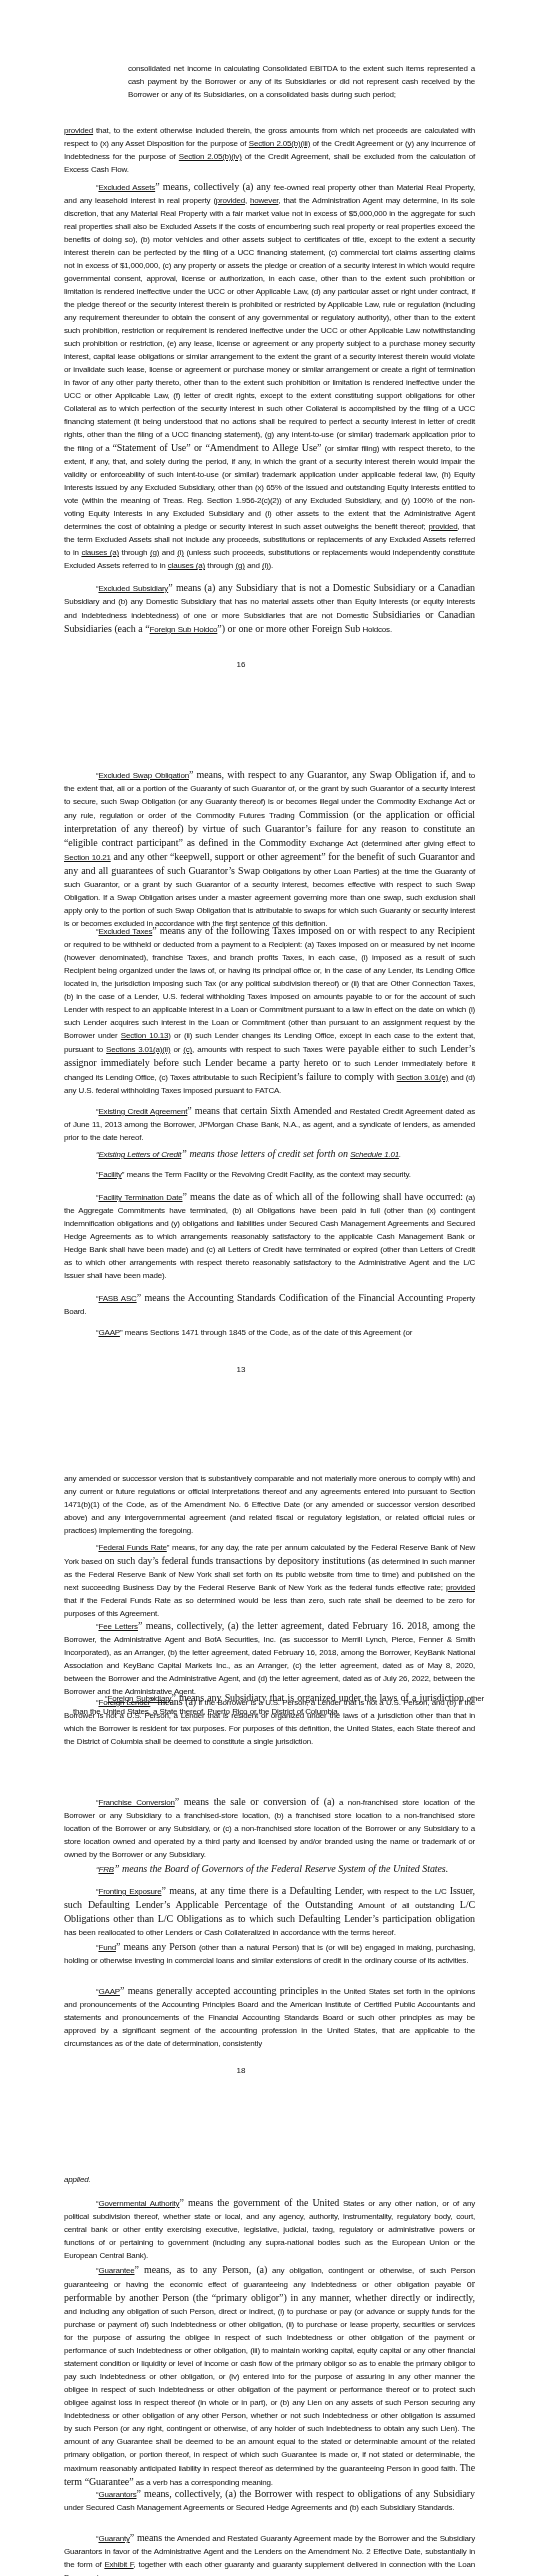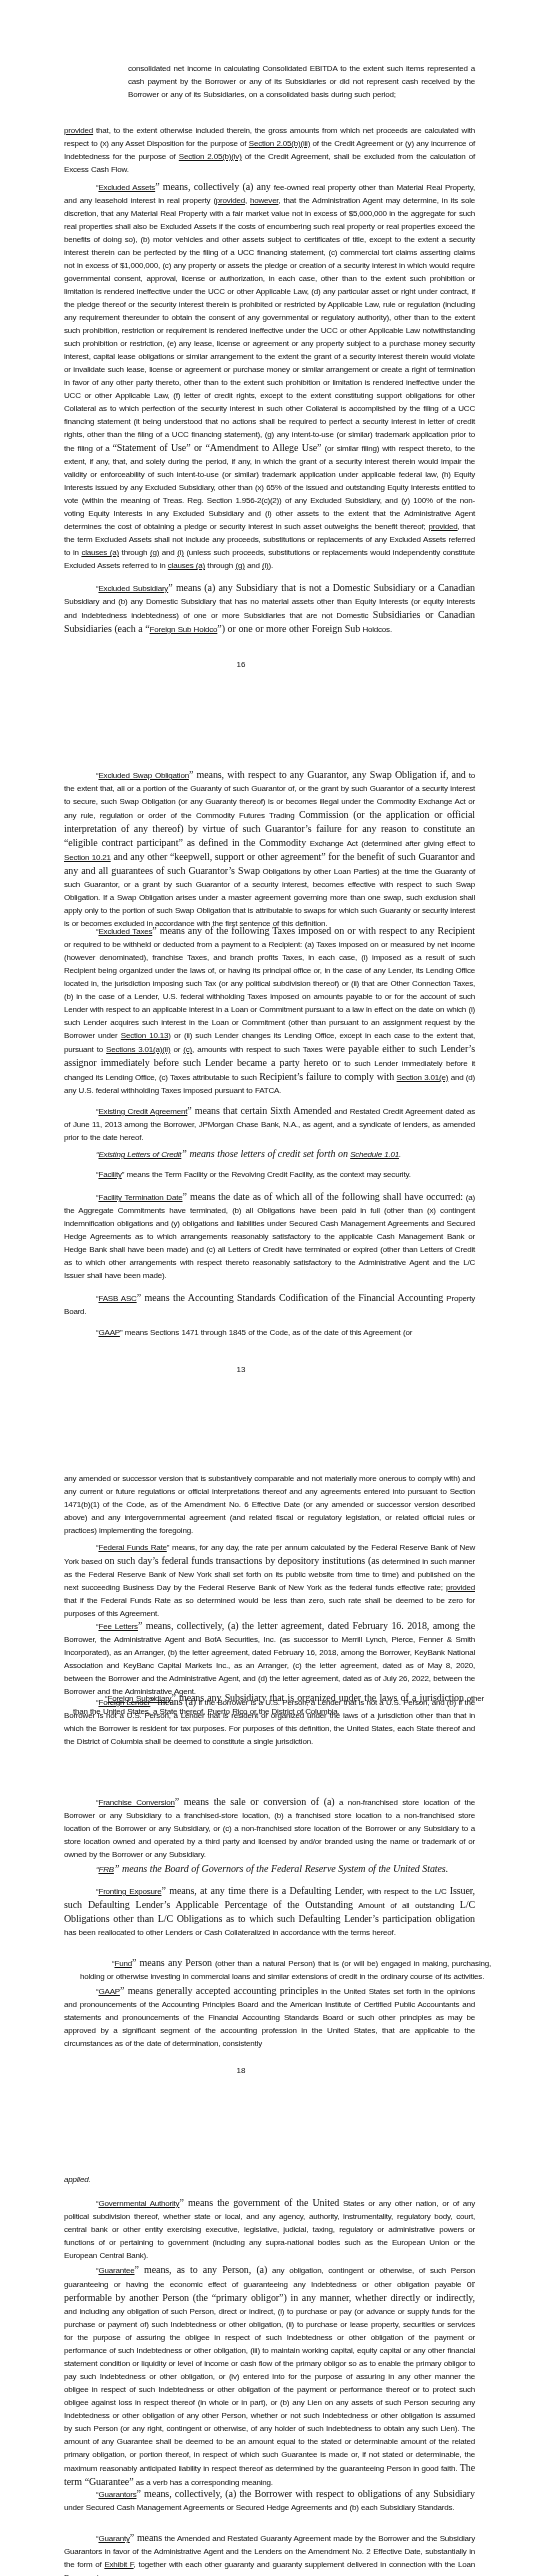--- a/index.html
+++ b/index.html
@@ -38,21 +38,21 @@
     </section>
     <section class="page">
       <p class="para flush" style="margin: 0px; top: 1472px;"><span>any amended or successor version that is substantively comparable and not materially more onerous to comply with) and any current or future regulations or official interpretations thereof and any agreements entered into pursuant to Section 1471(b)(1) of the Code, as of the Amendment No. 6 Effective Date (or any amended or successor version described above) and any intergovernmental agreement (and related fiscal or regulatory legislation, or related official rules or practices) implementing the foregoing.</span></p>
       <p class="para indent-first" style="margin: 0px; top: 1541px;"><span>“</span><span class="u">Federal Funds Rate</span><span>” means, for any day, the rate per annum calculated by the Federal Reserve Bank of New York based </span><span class="s">on such day’s federal funds transactions by depository institutions (as</span><span> determined in such manner as the Federal Reserve Bank of New York shall set forth on its public website from time to time) and published on the next succeeding Business Day by the Federal Reserve Bank of New York as the federal funds effective rate; </span><span class="u">provided</span><span> that if the Federal Funds Rate as so determined would be less than zero, such rate shall be deemed to be zero for purposes of this Agreement.</span></p>
       <p class="para indent-first" style="margin: 0px; top: 1619px;"><span>“</span><span class="u">Fee Letters</span><span class="s">” means, collectively, (a) the letter agreement, dated February 16. 2018, among the</span><span> Borrower, the Administrative Agent and BofA Securities, Inc. (as successor to Merrill Lynch, Pierce, Fenner &amp; Smith Incorporated), as an Arranger, (b) the letter agreement, dated February 16, 2018, among the Borrower, KeyBank National Association and KeyBanc Capital Markets Inc., as an Arranger, (c) the letter agreement, dated as of May 8, 2020, between the Borrower and the Administrative Agent, and (d) the letter agreement, dated as of July 26, 2022, between the Borrower and the Administrative Agent.</span></p>
       <p class="para indent-first" style="margin: 0px; top: 1695px;"><span>“</span><span class="u">Foreign Lender</span><span class="s">” means (a)</span><span> if the Borrower is a U.S. Person, a Lender that is not a U.S. Person, and (b) if the Borrower is not a U.S. Person, a Lender that is resident or organized under the laws of a jurisdiction other than that in which the Borrower is resident for tax purposes.  For purposes of this definition, the United States, each State thereof and the District of Columbia shall be deemed to constitute a single jurisdiction.</span></p>
       <p class="para indent-first" style="margin: 9px; top: 1682px;"><span>“</span><span class="u">Foreign Subsidiary</span><span class="s">” means any Subsidiary that is organized under the laws of a jurisdiction</span><span> other than the United States, a State thereof, Puerto Rico or the District of Columbia.</span></p>
       <p class="para indent-first" style="margin: 0px; top: 1795px;"><span>“</span><span class="u">Franchise Conversion</span><span class="s">” means the sale or conversion of (a)</span><span> a non-franchised store location of the Borrower or any Subsidiary to a franchised-store location, (b) a franchised store location to a non-franchised store location of the Borrower or any Subsidiary, or (c) a non-franchised store location of the Borrower or any Subsidiary to a store location owned and operated by a third party and licensed by and/or branded using the name or trademark of or owned by the Borrower or any Subsidiary.</span></p>
       <p class="para indent-first" style="margin: 0px; top: 1862px; font-style: italic;"><span>“</span><span class="u">FRB</span><span class="s">” means the Board of Governors of the Federal Reserve System of the United States.</span></p>
       <p class="para indent-first" style="margin: 0px; top: 1884px;"><span>“</span><span class="u">Fronting Exposure</span><span class="s">” means, at any time there is a Defaulting Lender,</span><span> with respect to the L/C </span><span class="s">Issuer, such Defaulting Lender’s Applicable Percentage of the Outstanding</span><span> Amount of all outstanding </span><span class="s">L/C Obligations other than L/C Obligations as to which such Defaulting Lender’s participation obligation</span><span> has been reallocated to other Lenders or Cash Collateralized in accordance with the terms hereof.</span></p>
-      <p class="para indent-first" style="margin: 16px; top: 1940px;"><span>“</span><span class="u">Fund</span><span class="s">” means any Person</span><span> (other than a natural Person) that is (or will be) engaged in making, purchasing, holding or otherwise investing in commercial loans and similar extensions of credit in the ordinary course of its activities.</span></p>
+      <p class="para indent-first" style="margin: 0px; top: 1940px;"><span>“</span><span class="u">Fund</span><span class="s">” means any Person</span><span> (other than a natural Person) that is (or will be) engaged in making, purchasing, holding or otherwise investing in commercial loans and similar extensions of credit in the ordinary course of its activities.</span></p>
       <p class="para indent-first" style="margin: 0px; top: 1984px;"><span>“</span><span class="u">GAAP</span><span class="s">” means generally accepted accounting principles</span><span> in the United States set forth in the opinions and pronouncements of the Accounting Principles Board and the American Institute of Certified Public Accountants and statements and pronouncements of the Financial Accounting Standards Board or such other principles as may be approved by a significant segment of the accounting profession in the United States, that are applicable to the circumstances as of the date of determination, consistently</span></p>
       <div class="pagenum" style="top: 2066px;">18</div>
     </section>
     <section class="page">
       <p class="para flush" style="margin: 0px; top: 2173px; font-style: italic;"><span>applied.</span></p>
       <p class="para indent-first" style="margin: 0px; top: 2196px;"><span>“</span><span class="u">Governmental Authority</span><span class="s">” means the government of the United</span><span> States or any other nation, or of any political subdivision thereof, whether state or local, and any agency, authority, instrumentality, regulatory body, court, central bank or other entity exercising executive, legislative, judicial, taxing, regulatory or administrative powers or functions of or pertaining to government (including any supra-national bodies such as the European Union or the European Central Bank).</span></p>
       <p class="para indent-first" style="margin: 0px; top: 2263px;"><span>“</span><span class="u">Guarantee</span><span class="s">” means, as to any Person, (a)</span><span> any obligation, contingent or otherwise, of such Person guaranteeing or having the economic effect of guaranteeing any Indebtedness or other obligation payable </span><span class="s">or performable by another Person (the “primary obligor”) in any manner, whether directly or indirectly,</span><span> and including any obligation of such Person, direct or indirect, (i) to purchase or pay (or advance or supply funds for the purchase or payment of) such Indebtedness or other obligation, (ii) to purchase or lease property, securities or services for the purpose of assuring the obligee in respect of such Indebtedness or other obligation of the payment or performance of such Indebtedness or other obligation, (iii) to maintain working capital, equity capital or any other financial statement condition or liquidity or level of income or cash flow of the primary obligor so as to enable the primary obligor to pay such Indebtedness or other obligation, or (iv) entered into for the purpose of assuring in any other manner the obligee in respect of such Indebtedness or other obligation of the payment or performance thereof or to protect such obligee against loss in respect thereof (in whole or in part), or (b) any Lien on any assets of such Person securing any Indebtedness or other obligation of any other Person, whether or not such Indebtedness or other obligation is assumed by such Person (or any right, contingent or otherwise, of any holder of such Indebtedness to obtain any such Lien).  The amount of any Guarantee shall be deemed to be an amount equal to the stated or determinable amount of the related primary obligation, or portion thereof, in respect of which such Guarantee is made or, if not stated or determinable, the maximum reasonably anticipated liability in respect thereof as determined by the guaranteeing Person in good faith. </span><span class="s">The term “Guarantee”</span><span> as a verb has a corresponding meaning.</span></p>
       <p class="para indent-first" style="margin: 0px; top: 2487px;"><span>“</span><span class="u">Guarantors</span><span class="s">” means, collectively, (a) the Borrower with respect to obligations of any Subsidiary</span><span> under Secured Cash Management Agreements or Secured Hedge Agreements and (b) each Subsidiary Standards.</span></p>
       <p class="para indent-first" style="margin: 0px; top: 2531px;"><span>“</span><span class="u">Guaranty</span><span class="s">” means</span><span> the Amended and Restated Guaranty Agreement made by the Borrower and the Subsidiary Guarantors in favor of the Administrative Agent and the Lenders on the Amendment No. 2 Effective Date, substantially in the form of </span><span class="u">Exhibit F</span><span>, together with each other guaranty and guaranty supplement delivered in connection with the Loan Documents.</span></p>
     </section>

